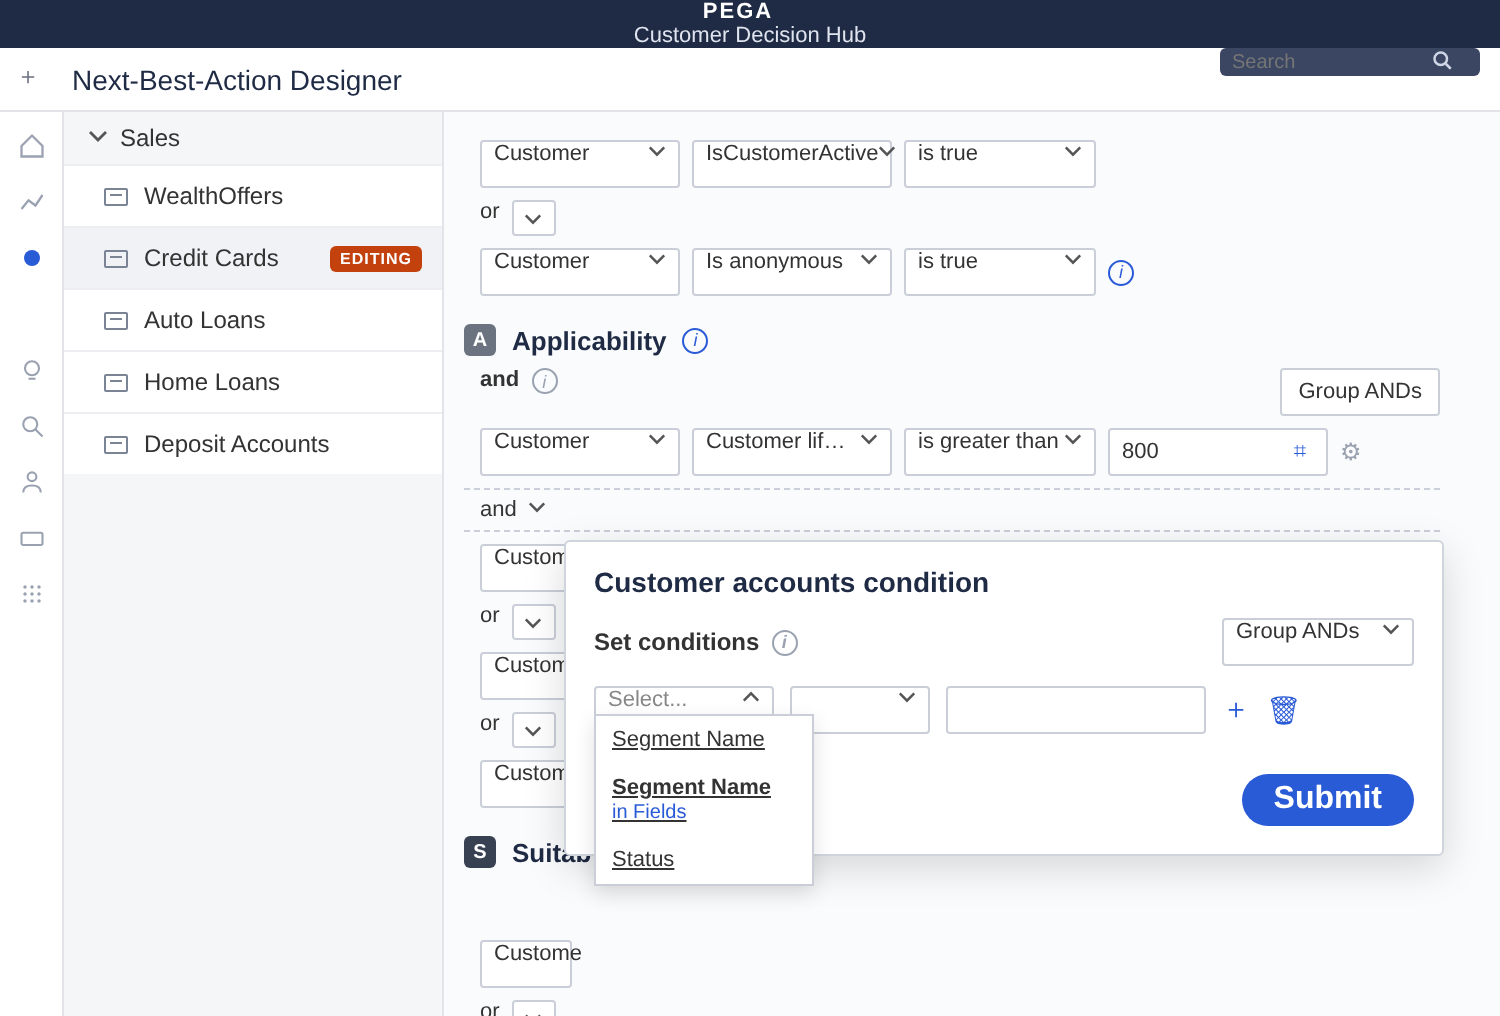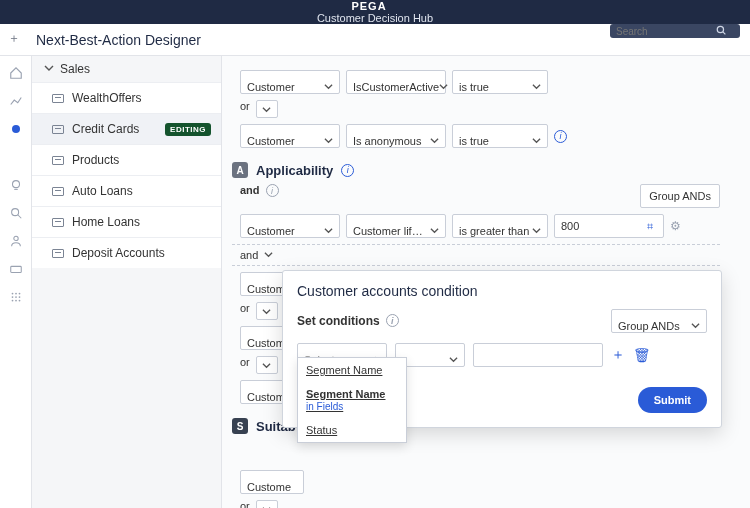--- a/index.html
+++ b/index.html
@@ -23,27 +23,27 @@
   .leftrail .dot-active { width:8px; height:8px; border-radius:50%; background:#2a5bd7; }
 
   .sidebar { width: 190px; border-right: 1px solid #e2e4e9; background:#f5f6f8; overflow:hidden; }
   .sidebar .hdr { display:flex; align-items:center; gap:6px; padding:6px 10px 6px 12px; font-size:12px; color:#333; }
   .sidebar .hdr svg{ width:10px; height:10px; fill:#555;}
   .sidebar .item { display:flex; align-items:center; gap:8px; padding:8px 10px 8px 20px; color:#333; cursor:pointer; border-top:1px solid #eceef2; background:#fff; }
   .sidebar .item:first-of-type{border-top:none;}
   .sidebar .item .ico { width:12px; height:9px; border:1px solid #7b8494; border-radius:1px; position:relative;}
   .sidebar .item .ico:before{content:"";position:absolute;left:2px;right:2px;top:2px;height:1px;background:#7b8494;}
   .sidebar .item.active { background:#f0f2f6;align-items:center; }
-  .sidebar .item .badge { margin-left:auto; background:#14532d; color:#fff; font-size:8px; font-weight:700; letter-spacing:0.5px; padding:2px 5px; border-radius:3px; }
+  .sidebar .item .badge { margin-left:auto; background:#c2410c; color:#fff; font-size:8px; font-weight:700; letter-spacing:0.5px; padding:2px 5px; border-radius:3px; }
 
   .main { flex:1; overflow:auto; position:relative; background:#fafbfc; }
   .main-inner{ padding: 8px 12px 40px 10px; width: 510px; }
 
   .cond-row { display:flex; gap:6px; align-items:center; margin:6px 0 6px 8px; }
-  .sel { height:24px; background:#fff; border:1px solid #c9ced8; border-radius:2px; display:flex; align-items:flex-end; padding:0 6px; font-size:11px; color:#333; position:relative; }
+  .sel { height:24px; background:#fff; border:1px solid #c9ced8; border-radius:2px; display:flex; align-items:flex-start; padding:0 6px; font-size:11px; color:#333; position:relative; }
   .sel .chev { margin-left:auto; }
   .sel.w-entity{ width:100px; }
   .sel.w-field{ width:100px; }
   .sel.w-op{ width:96px; }
   .sel.w-wide{ width:110px; }
   .txt { height:24px; border:1px solid #c9ced8; border-radius:2px; background:#fff; padding:0 6px; font-size:11px; display:flex; align-items:center; width:110px; }
   .op-join { display:flex; align-items:flex-start; gap:6px; margin:4px 0 4px 8px; }
   .op-join .lbl{ font-size:11px; color:#333; }
   .op-join .mini{ width:22px; height:18px; border:1px solid #c9ced8; border-radius:2px; display:flex; align-items:center; justify-content:center; background:#fff;}
   .chev svg{width:9px;height:9px; fill:#555;}
@@ -56,29 +56,29 @@
   .section-h .ttl{ font-weight:700; color:#1f2a44; font-size:13px;}
   .group-btn { margin-left:auto; height:24px; border:1px solid #c9ced8; background:#fff; border-radius:2px; padding:0 8px; font-size:11px; display:flex; align-items:center; }
 
   .dash-wrap{ border-top:1px dashed #c9ced8; border-bottom:1px dashed #c9ced8; padding:4px 0; margin:2px 0 2px 0;}
   .and-tag{ font-size:11px; color:#333; margin-left:8px; display:flex; align-items:center; gap:6px;}
   .badge-ge { border:1px solid #c9ced8; border-radius:2px; font-size:10px; padding:1px 3px; color:#2a5bd7; background:#fff;}
   .num-ic{ width:14px;height:14px; display:inline-flex;align-items:center;justify-content:center; color:#2a5bd7; }
 
   
   .panel { position:absolute; left:60px; top:214px; width:440px; background:#fff; border:1px solid #d0d5dd; box-shadow:0 6px 20px rgba(0,0,0,0.15); border-radius:3px; padding:12px 14px 14px 14px; }
-  .panel h2{ font-size:14px; font-weight:400; color:#1f2a44; margin-bottom:10px;}
-  .panel .cond-label{ font-size:12px; font-weight:700; display:flex; gap:6px;}
+  .panel h2{ font-size:14px; font-weight:700; color:#1f2a44; margin-bottom:10px;}
+  .panel .cond-label{ font-size:12px; font-weight:700; display:flex; align-items:center; gap:6px;}
   .panel .row1{ display:flex; align-items:center; margin-top:6px;}
   .panel .grp{ margin-left:auto; }
   .panel .inputs{ display:flex; gap:8px; margin-top:10px; align-items:center;}
   .panel .inputs .sel { width:90px;}
   .panel .inputs .txt { width:130px;}
   .panel .act-ic{ color:#2a5bd7; font-size:14px; }
-  .panel .submit{ margin-left:auto; background:#2a5bd7; color:#fff; border:none; border-radius:14px; height:26px; padding:0 16px; font-size:11px; font-weight:600; }
+  .panel .submit{ margin-left:auto; background:#2a5bd7; color:#fff; border:none; border-radius:14px; height:26px; padding:0 16px; font-size:16px; font-weight:600; }
   .panel .footer{ display:flex; margin-top:20px;}
 
   .dropdown{ position:absolute; left:74px; top:300px; width:110px; background:#fff; border:1px solid #c9ced8; box-shadow:0 4px 10px rgba(0,0,0,0.12); z-index:5;}
   .dropdown .opt{ padding:6px 8px; font-size:11px; color:#333; cursor:pointer;text-decoration:underline;}
   .dropdown .sub{ font-size:10px; color:#2a5bd7; display:block; margin-top:1px;}
 
   .chevron-svg{width:9px;height:9px;fill:#555;}
 </style>
 </head>
 <body>
@@ -166,24 +166,20 @@
         <span class="ico"></span>
         <span>WealthOffers</span>
       </div>
     <div class="item active">
         <span class="ico"></span>
         <span>Credit Cards</span>
         <span class="badge">EDITING</span>
       </div>
     <div class="item">
         <span class="ico"></span>
-        <span>Products</span>
-      </div>
-    <div class="item">
-        <span class="ico"></span>
         <span>Auto Loans</span>
       </div>
     <div class="item">
         <span class="ico"></span>
         <span>Home Loans</span>
       </div>
     <div class="item">
         <span class="ico"></span>
         <span>Deposit Accounts</span>
       </div>
@@ -383,21 +379,21 @@
           </div>
         <span class="gear">⚙</span>
       </div>
 
       <div class="section-h">
         <span class="sq dark">S</span>
         <span class="ttl">Suitab</span>
       </div>
       <div style="height:24px"></div>
       <div class="cond-row">
-        <div class="sel" style="width:64px">
+        <div class="sel" style="width:46px">
             <span>Custome</span>
           </div>
       </div>
       <div class="op-join">
           <span class="lbl">or</span>
           <span class="mini">
             <svg class="chevron-svg" viewBox="0 0 10 10">
               <path d="M1 3 5 7 9 3" fill="none" stroke="#555" stroke-width="1.4"></path>
             </svg>
           </span>

